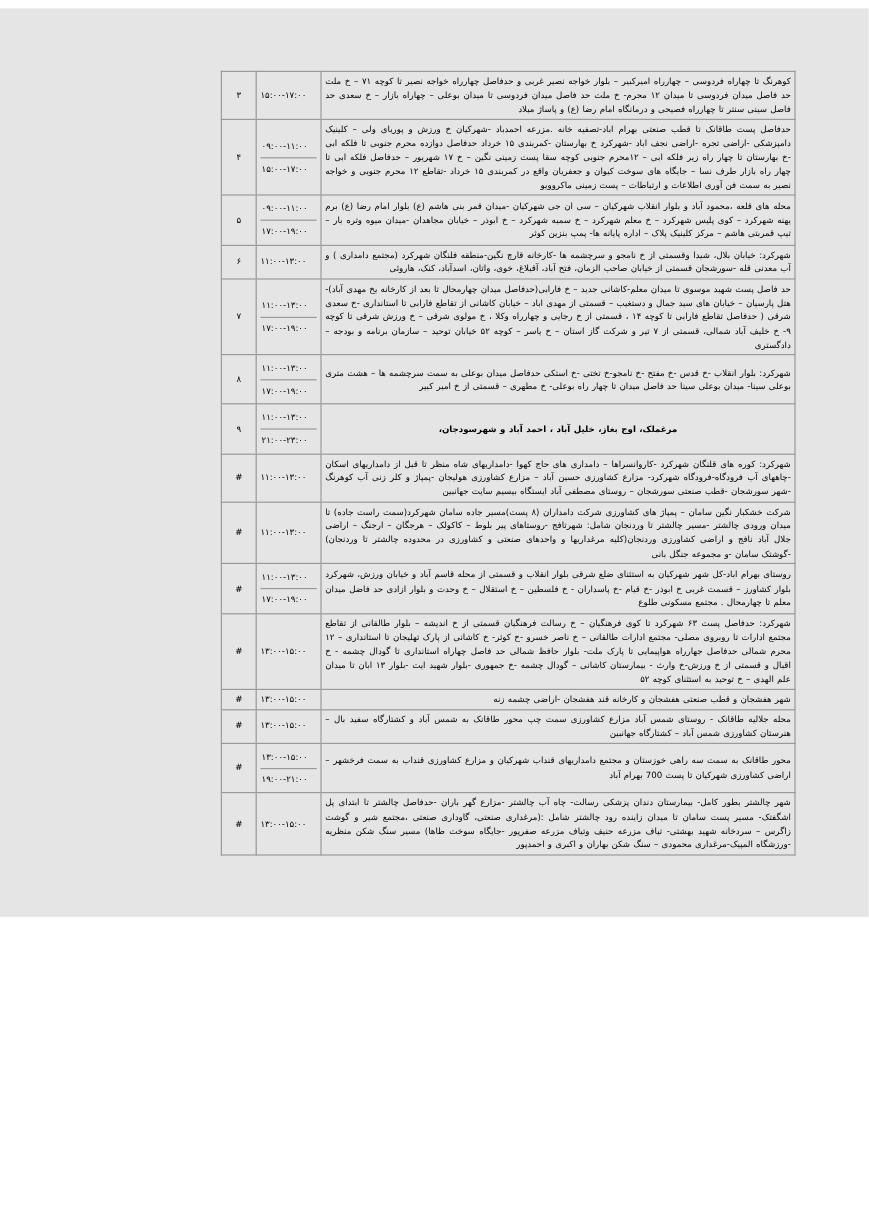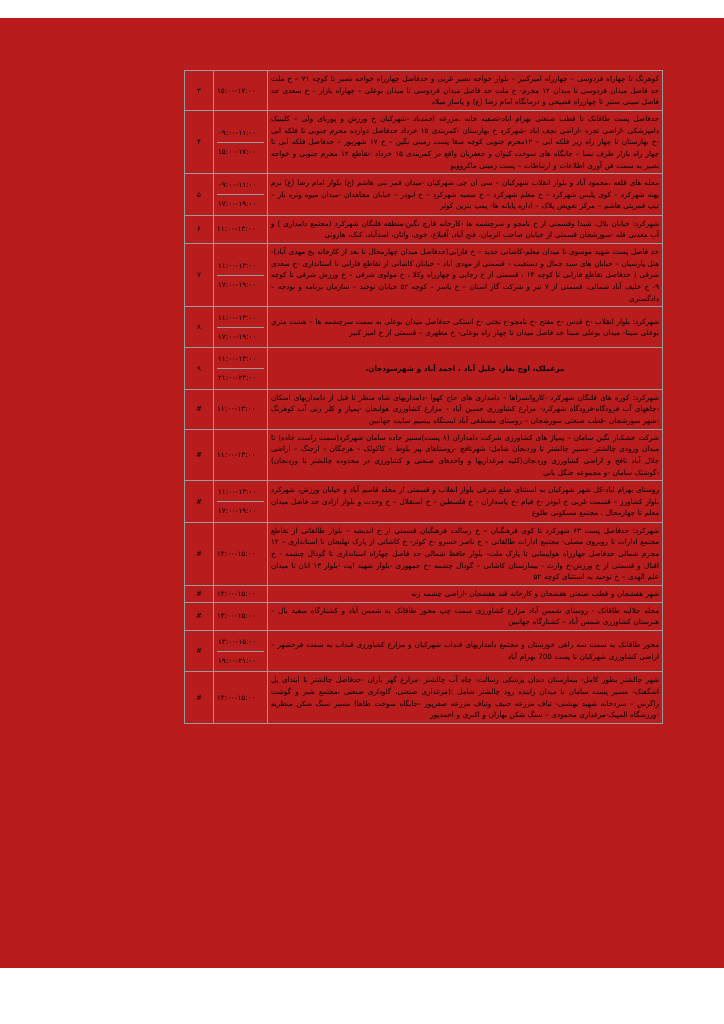--- a/index.html
+++ b/index.html
@@ -13,24 +13,24 @@
     height: 1024px;
     font-family: "DejaVu Sans", "Liberation Sans", sans-serif;
     color: #000000;
     position: relative;
     overflow: hidden;
   }
 
   #page {
     position: absolute;
     left: 0;
-    top: 18px;
+    top: 7px;
     width: 724px;
-    height: 950px;
-    background: #b91c1c;
+    height: 757px;
+    background: #e5e5e5;
   }
 
   #outage-table {
     position: absolute;
     right: 61px;      
     top: 52px;
     width: 479px;     
     border-collapse: collapse;
     table-layout: fixed;
     direction: rtl;
@@ -107,21 +107,21 @@
         </tr>
         <tr>
           <td class="col-desc">حدفاصل پست طاقانک تا قطب صنعتی بهرام اباد-تصفیه خانه .مزرعه احمدباد -شهرکیان خ ورزش و پوریای ولی – کلینیک دامپزشکی -اراضی تجره -اراضی نجف اباد  -شهرکرد خ بهارستان -کمربندی ۱۵ خرداد  حدفاصل دوازده محرم جنوبی تا فلکه ابی -خ بهارستان تا چهار راه زیر فلکه ابی – ۱۲محرم جنوبی کوچه سقا پست زمینی نگین – خ ۱۷ شهریور – حدفاصل فلکه ابی تا چهار راه بازار طرف نسا – جایگاه های سوخت کیوان و جعفریان واقع در کمربندی ۱۵ خرداد -تقاطع ۱۲ محرم جنوبی و خواجه نصیر به سمت فن آوری اطلاعات و ارتباطات – پست زمینی ماکروویو</td>
           <td class="col-time stacked">
             <span class="slot num">۰۹:۰۰-۱۱:۰۰</span>
             <span class="slot num">۱۵:۰۰-۱۷:۰۰</span>
           </td>
           <td class="col-index num">۴</td>
         </tr>
         <tr>
-          <td class="col-desc">محله های  قلعه ،محمود آباد و بلوار انقلاب شهرکیان – سی ان جی شهرکیان -میدان قمر بنی هاشم (ع)  بلوار امام رضا (ع)  برم یهنه شهرکرد – کوی پلیس شهرکرد – خ معلم شهرکرد – خ سمیه شهرکرد – خ ابوذر – خیابان مجاهدان -میدان میوه وتره بار – تیپ قمربتی هاشم – مرکز تعویض پلاک – اداره پایانه ها- پمپ بنزین کوثر</td>
+          <td class="col-desc">محله های  قلعه ،محمود آباد و بلوار انقلاب شهرکیان – سی ان جی شهرکیان -میدان قمر بنی هاشم (ع)  بلوار امام رضا (ع)  برم یهنه شهرکرد – کوی پلیس شهرکرد – خ معلم شهرکرد – خ سمیه شهرکرد – خ ابوذر – خیابان مجاهدان -میدان میوه وتره بار – تیپ قمربتی هاشم – مرکز کلینیک پلاک – اداره پایانه ها- پمپ بنزین کوثر</td>
           <td class="col-time stacked">
             <span class="slot num">۰۹:۰۰-۱۱:۰۰</span>
             <span class="slot num">۱۷:۰۰-۱۹:۰۰</span>
           </td>
           <td class="col-index num">۵</td>
         </tr>
         <tr>
           <td class="col-desc">شهرکرد:  خیابان بلال، شیدا وقسمتی از خ نامجو و سرچشمه ها -کارخانه قارچ نگین-منطقه فلنگان شهرکرد (مجتمع دامداری ) و آب معدنی قله -سورشجان قسمتی از خیابان صاحب الزمان، فتح آباد، آقبلاغ، خوی، واتان، اسدآباد، کنک، هاروئی</td>
           <td class="col-time num">۱۱:۰۰-۱۳:۰۰</td>
           <td class="col-index num">۶</td>

